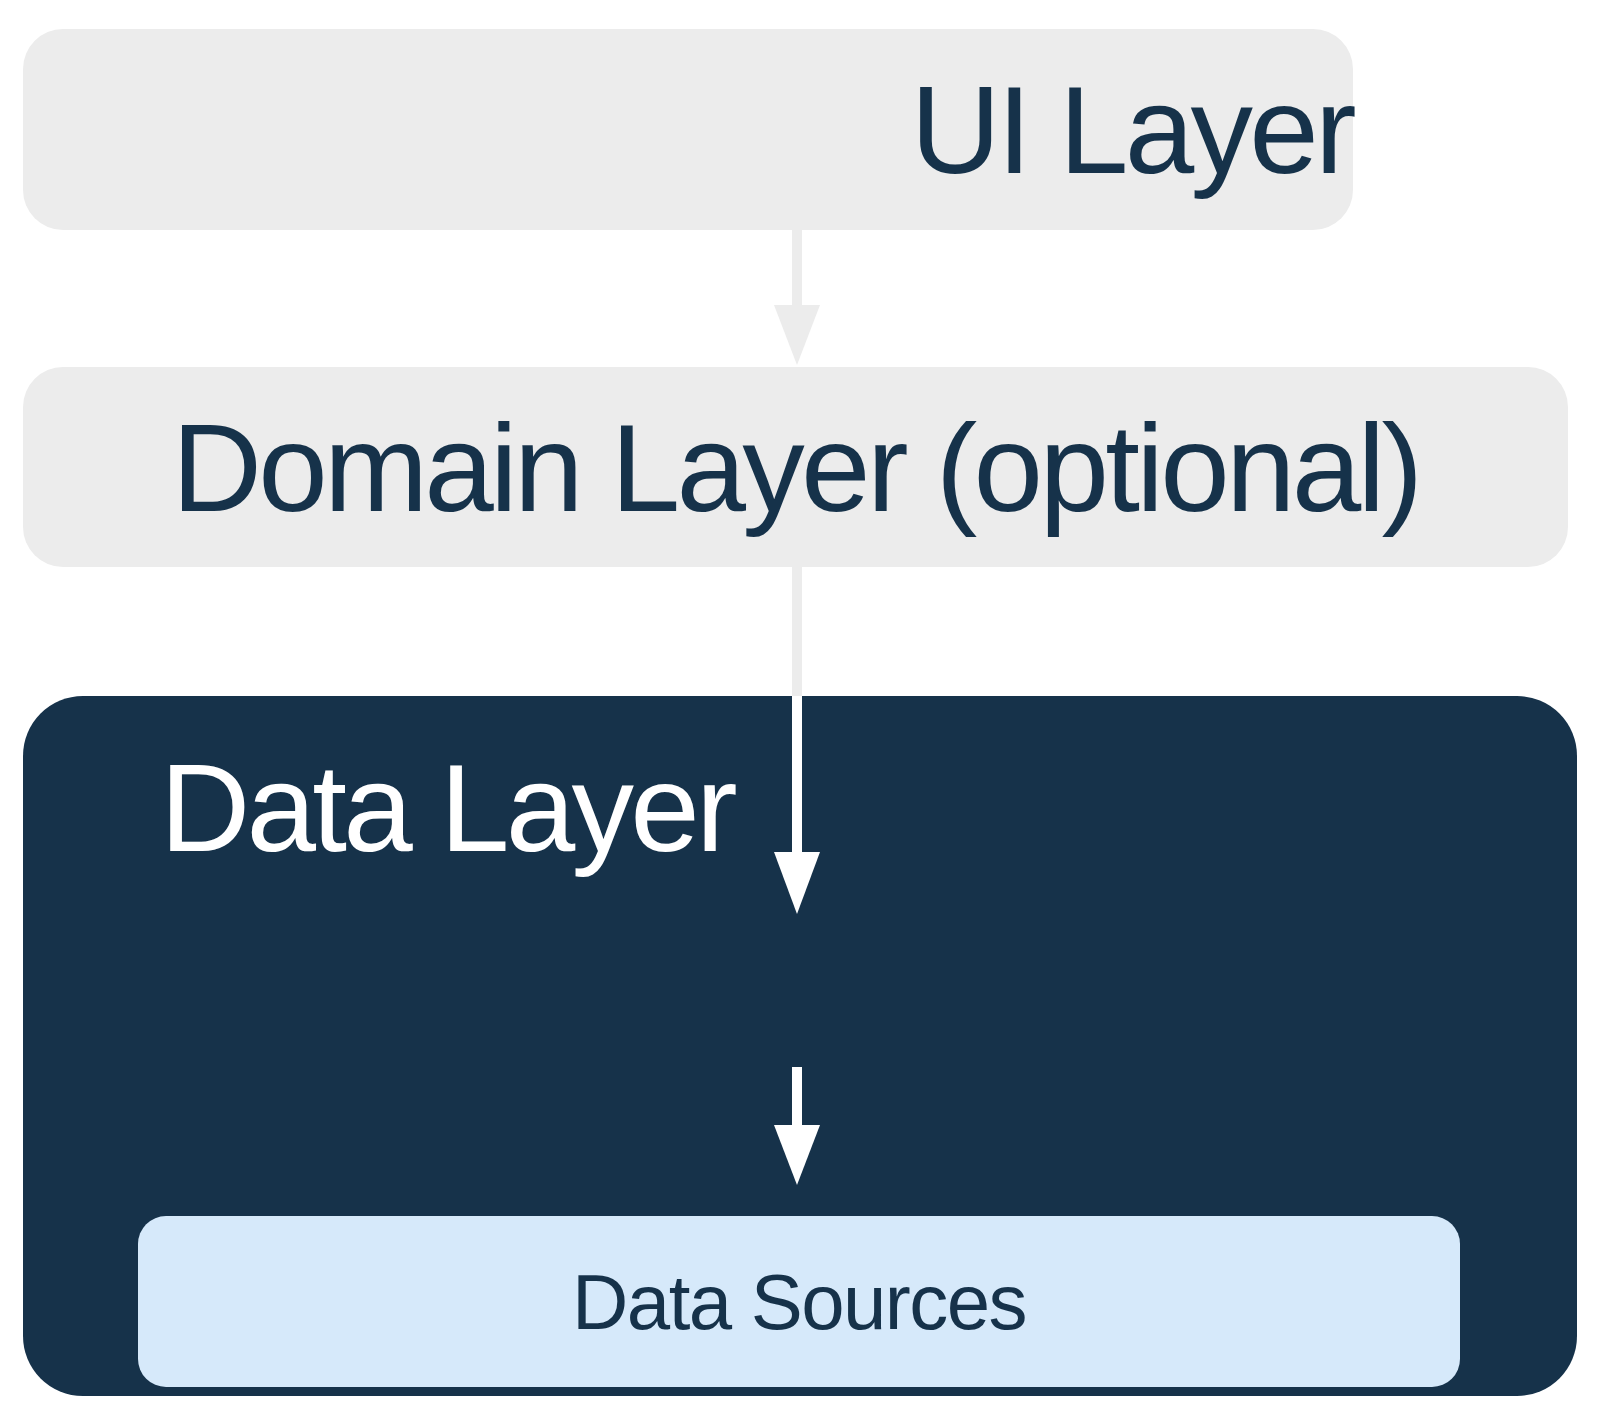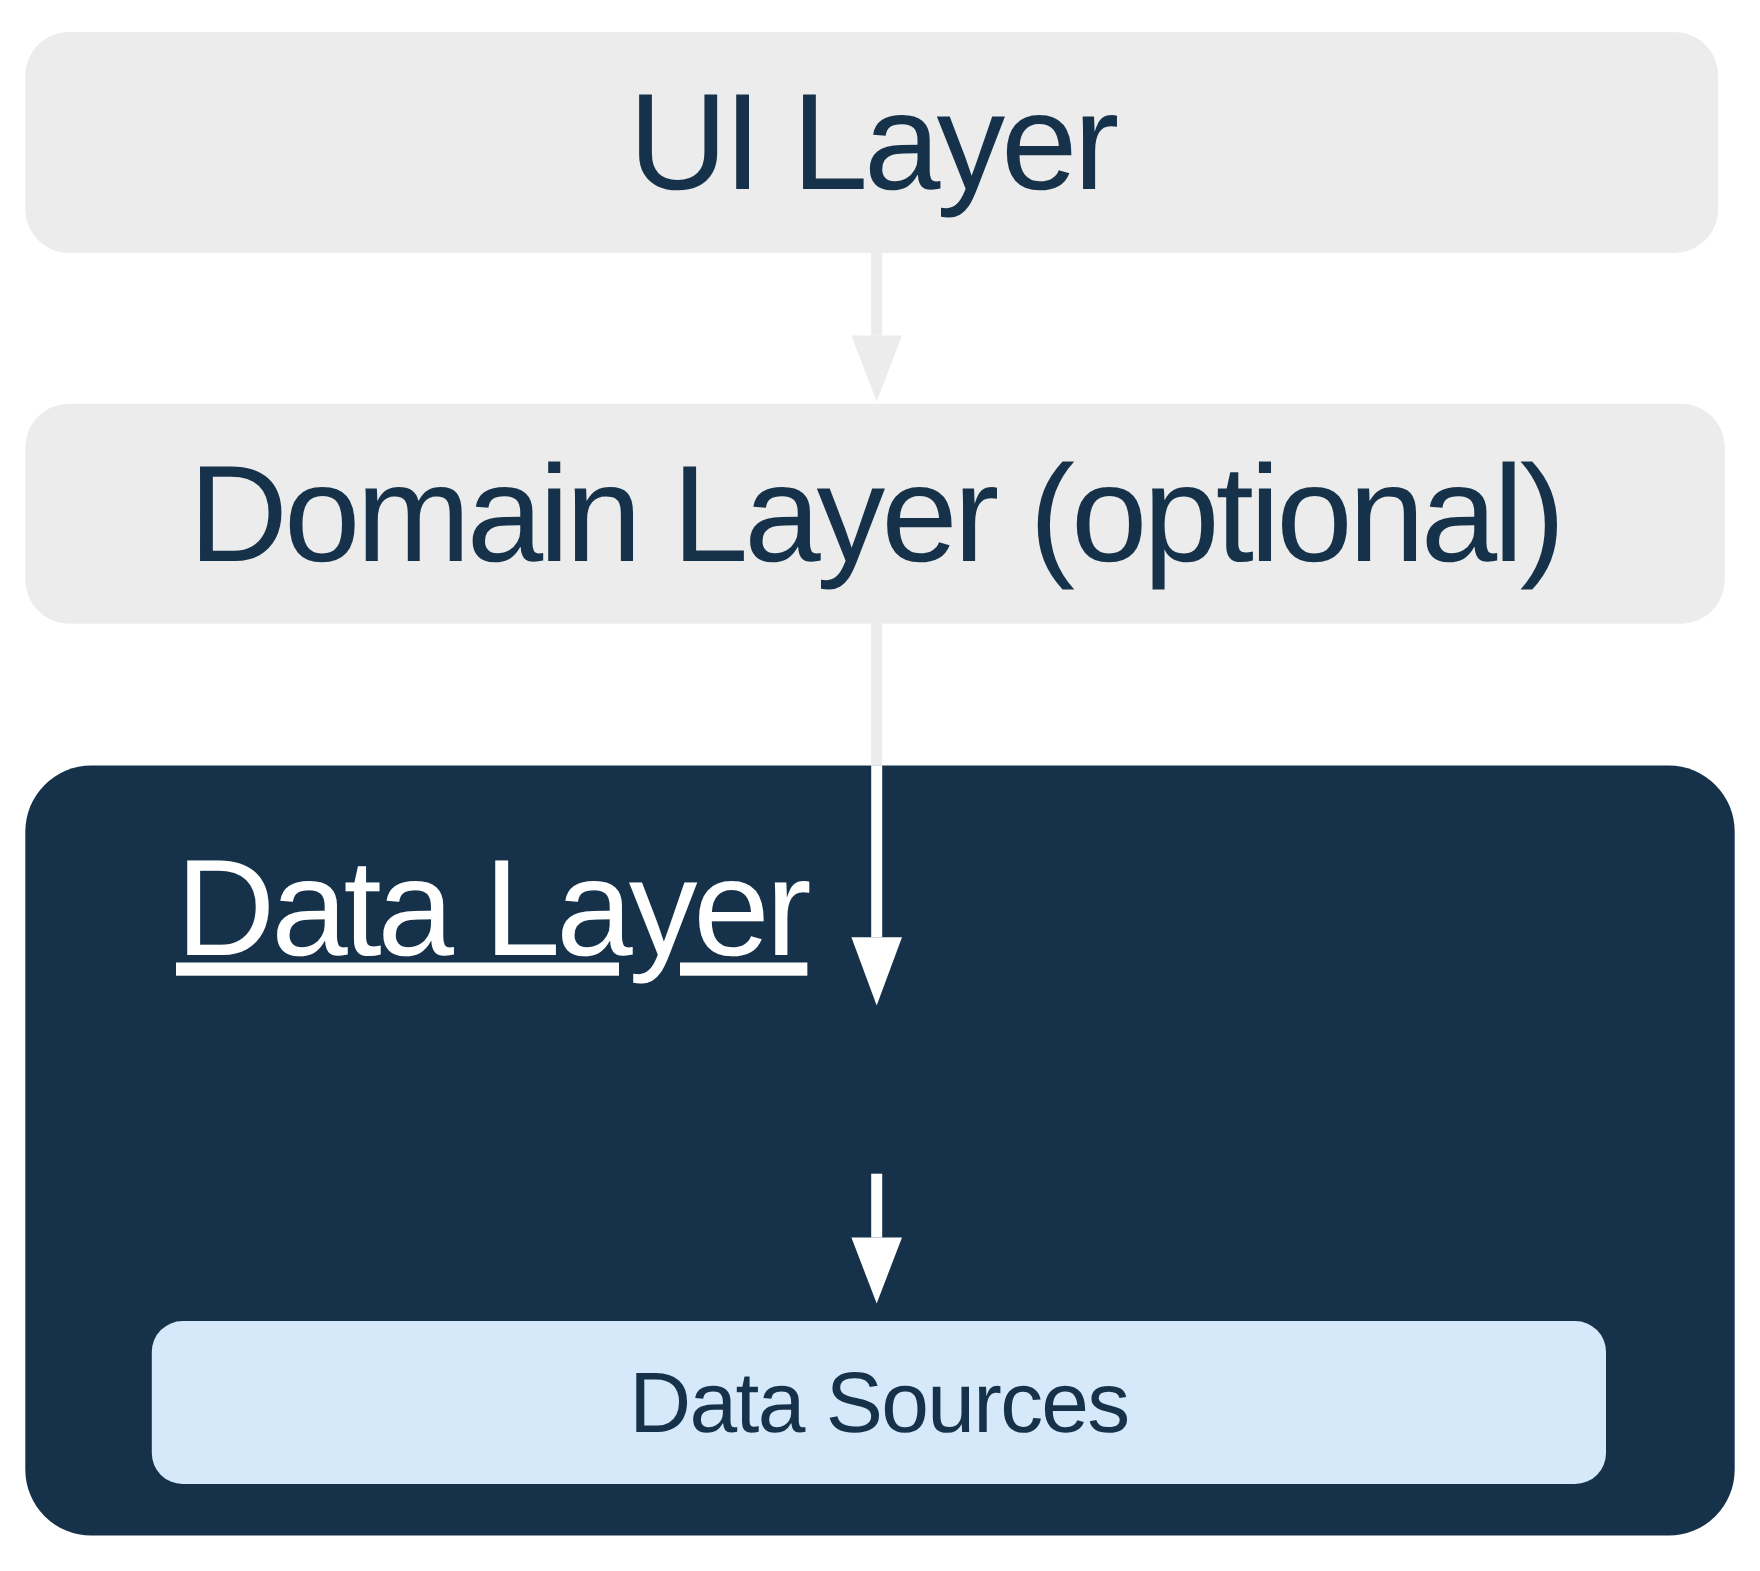--- a/index.html
+++ b/index.html
@@ -30,43 +30,43 @@
     line-height:1;
   }
   .sub-label{
     font-size:78px;
     letter-spacing:-0.02em;
     color:var(--text-dark);
     white-space:nowrap;
     line-height:1;
   }
   .ui-box{
-    left:23px;top:29px;width:1539px;height:201px;
-    background:var(--gray);border-radius:40px;
+    left:23px;top:29px;width:1330px;height:201px;
+    background:var(--gray);border-radius:40px;justify-content:flex-end;
   }
   .domain-box{
     left:23px;top:367px;width:1545px;height:200px;
     background:var(--gray);border-radius:40px;
   }
   .data-box{
     left:23px;top:696px;width:1554px;height:700px;
     background:var(--navy);border-radius:60px;
     z-index:1;
   }
   .data-layer-title{
-    position:absolute;left:137px;top:67px;
+    position:absolute;left:137px;top:49px;
     font-size:125px;letter-spacing:-0.03em;line-height:1;
-    color:var(--text-light);white-space:nowrap;text-decoration:underline;
+    color:var(--text-light);white-space:nowrap;
   }
   .repos-box{
     left:115px;top:221px;width:1322px;height:150px;
     background:var(--lime);border-radius:28px;
   }
   .sources-box{
-    left:115px;top:505px;width:1322px;height:148px;
+    left:115px;top:520px;width:1322px;height:171px;
     background:var(--blue);border-radius:28px;align-items:center;
   }
   
   .stem{position:absolute;width:10px;left:792px;z-index:2;}
   .head{
     position:absolute;left:774px;width:0;height:0;z-index:2;
     border-left:23px solid transparent;
     border-right:23px solid transparent;
   }
   .a1-stem{top:230px;height:75px;background:var(--arrow-gray);}

